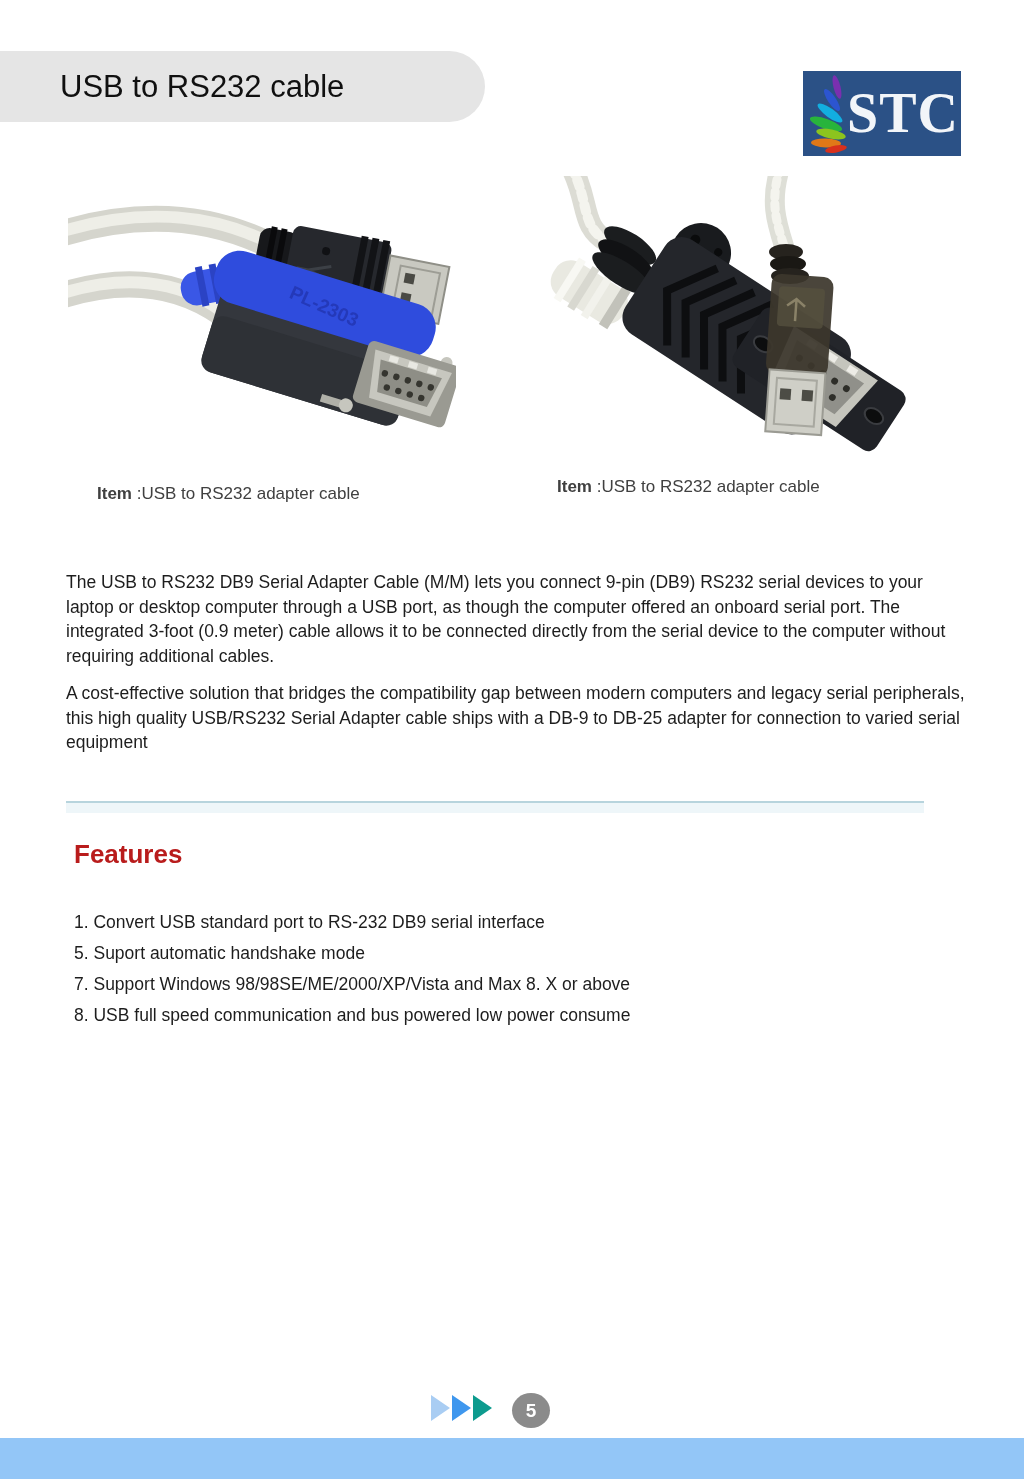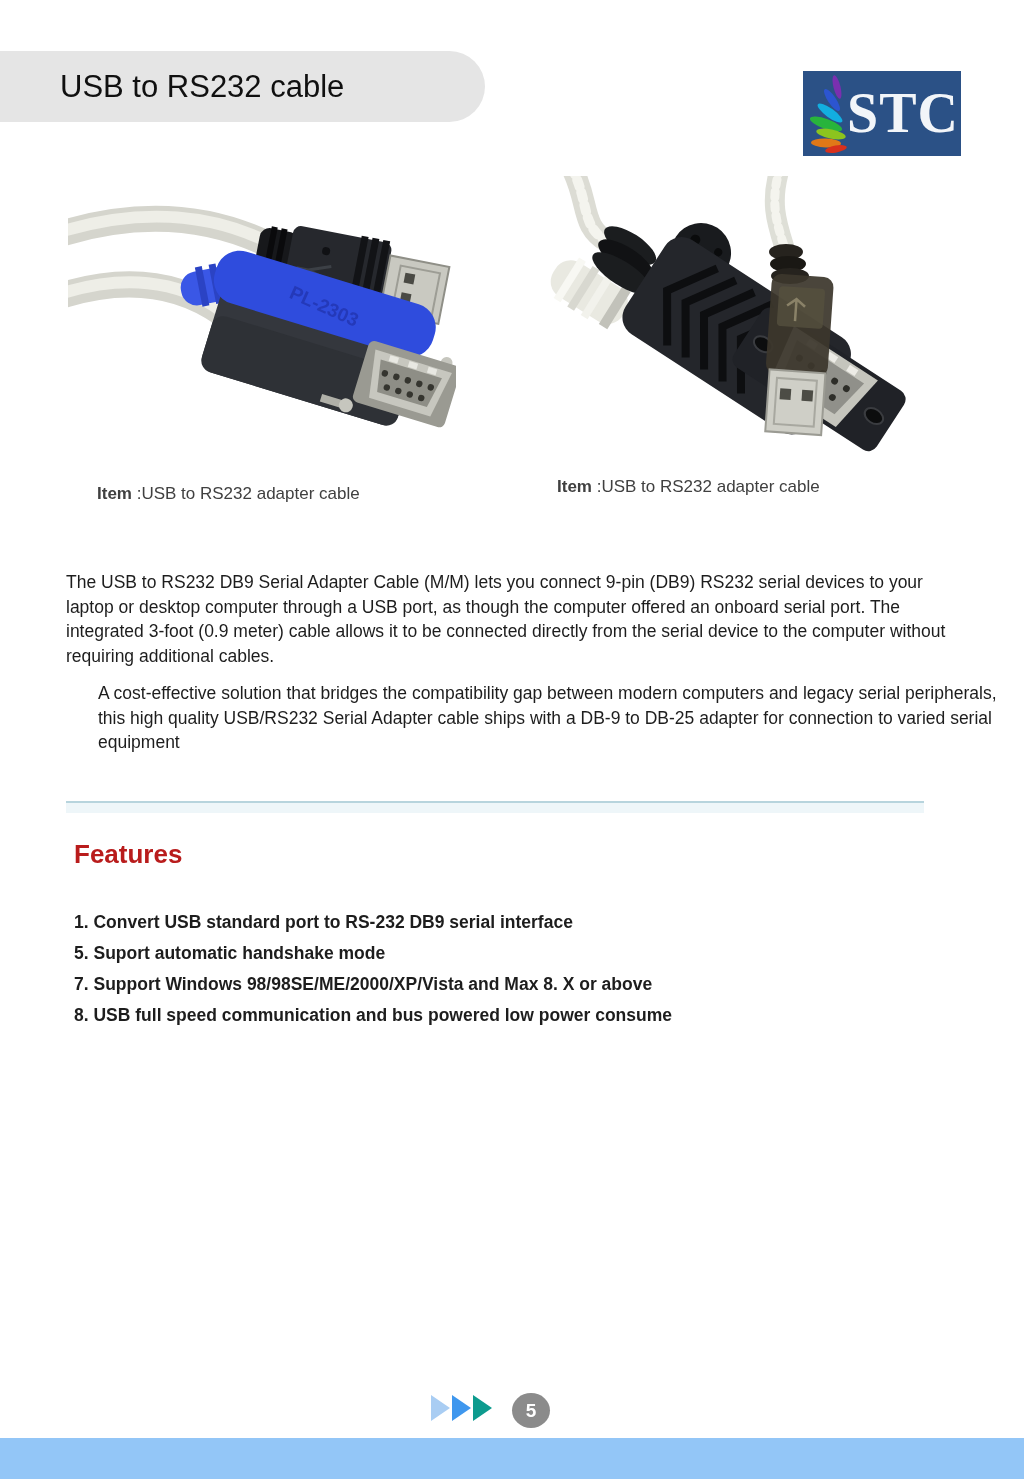--- a/index.html
+++ b/index.html
@@ -30,26 +30,26 @@
   .photo{position:absolute;}
   .photo-left{left:68px;top:192px;width:388px;height:268px;}
   .photo-right{left:528px;top:176px;width:402px;height:282px;}
   .caption{position:absolute;font-size:17px;color:#404040;white-space:nowrap;}
   .caption b{font-weight:bold;}
   .caption-left{left:97px;top:484px;}
   .caption-right{left:557px;top:477px;}
   
   .para{position:absolute;left:66px;width:904px;font-size:17.5px;line-height:24.5px;color:#1d1d1d;}
   .para-1{top:570px;}
-  .para-2{top:681px;margin-left:32px;}
+  .para-2{top:681px;}
   .divider{position:absolute;left:66px;top:801px;width:858px;height:2px;background:#b7d4dd;}
   .divider-glow{position:absolute;left:66px;top:803px;width:858px;height:10px;background:#eef6f9;}
   .features-heading{position:absolute;left:74px;top:839px;font-size:26px;font-weight:bold;color:#b91c1c;}
   .features-list{position:absolute;left:74px;top:907px;width:720px;}
-  .features-list .feat{font-size:17.5px;line-height:30.9px;color:#1d1d1d;white-space:nowrap;font-weight:bold;}
+  .features-list .feat{font-size:17.5px;line-height:30.9px;color:#1d1d1d;white-space:nowrap;}
   
   .footer-arrows{position:absolute;left:431px;top:1395px;display:flex;gap:2px;}
   .tri{width:0;height:0;border-top:13px solid transparent;border-bottom:13px solid transparent;}
   .tri-1{border-left:19px solid #a9cdf3;}
   .tri-2{border-left:19px solid #3f97ee;}
   .tri-3{border-left:19px solid #0d9b8e;}
   .page-circle{
     position:absolute;left:512px;top:1393px;width:38px;height:35px;border-radius:50%;
     background:#8b8b8b;color:#ffffff;font-size:19px;font-weight:bold;
     text-align:center;line-height:35px;

